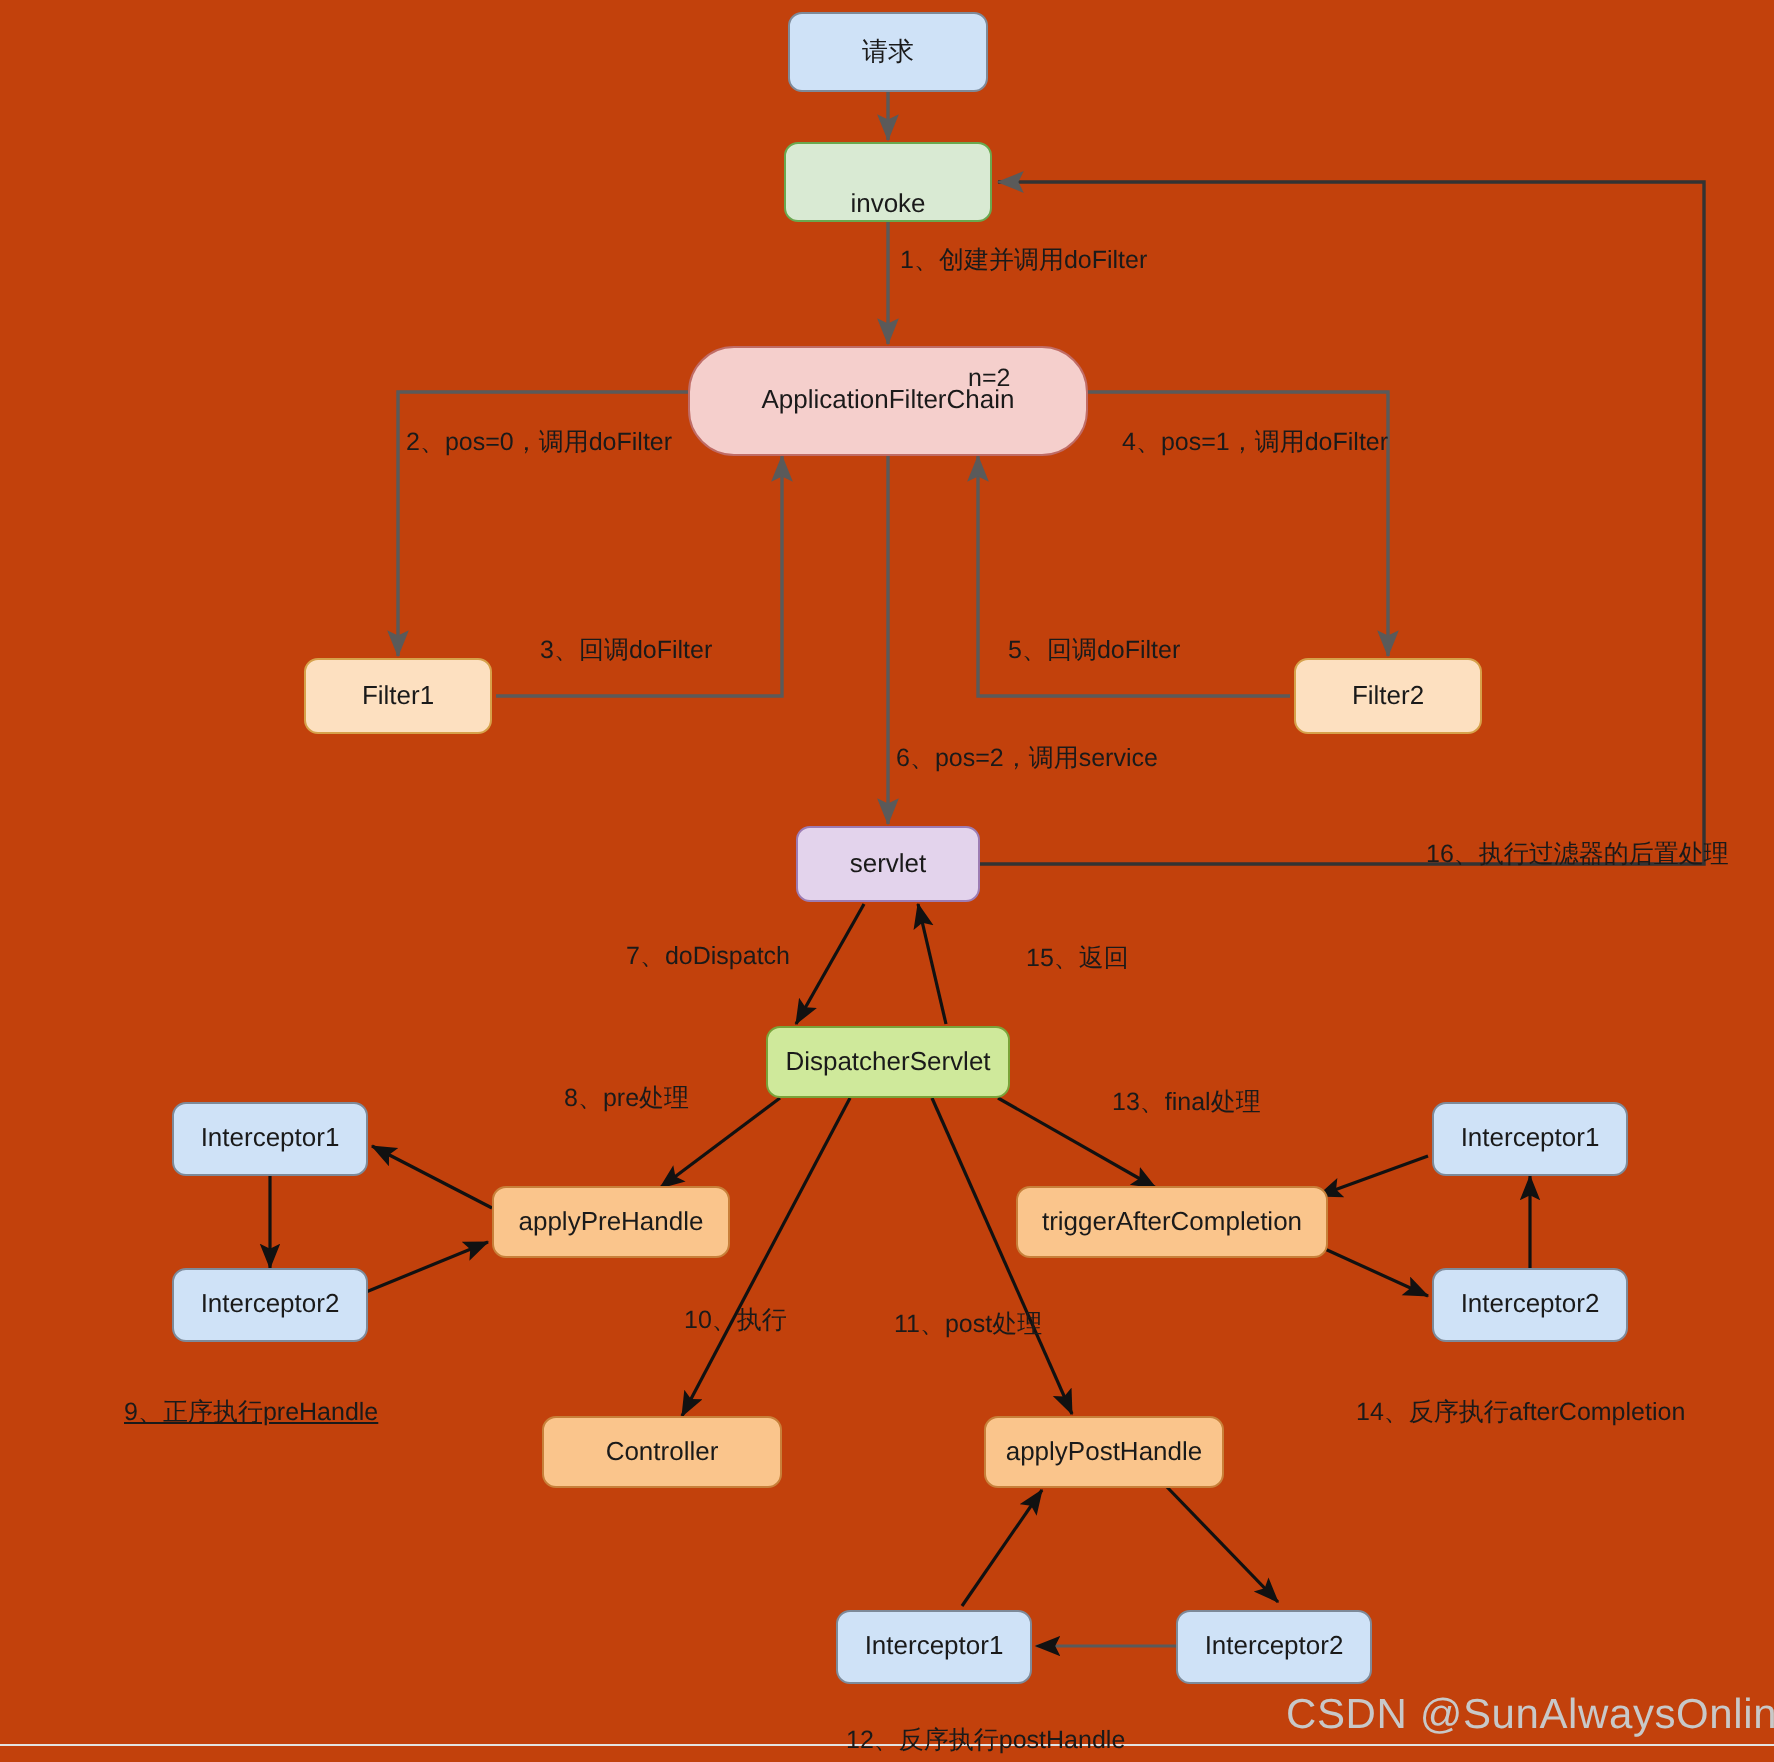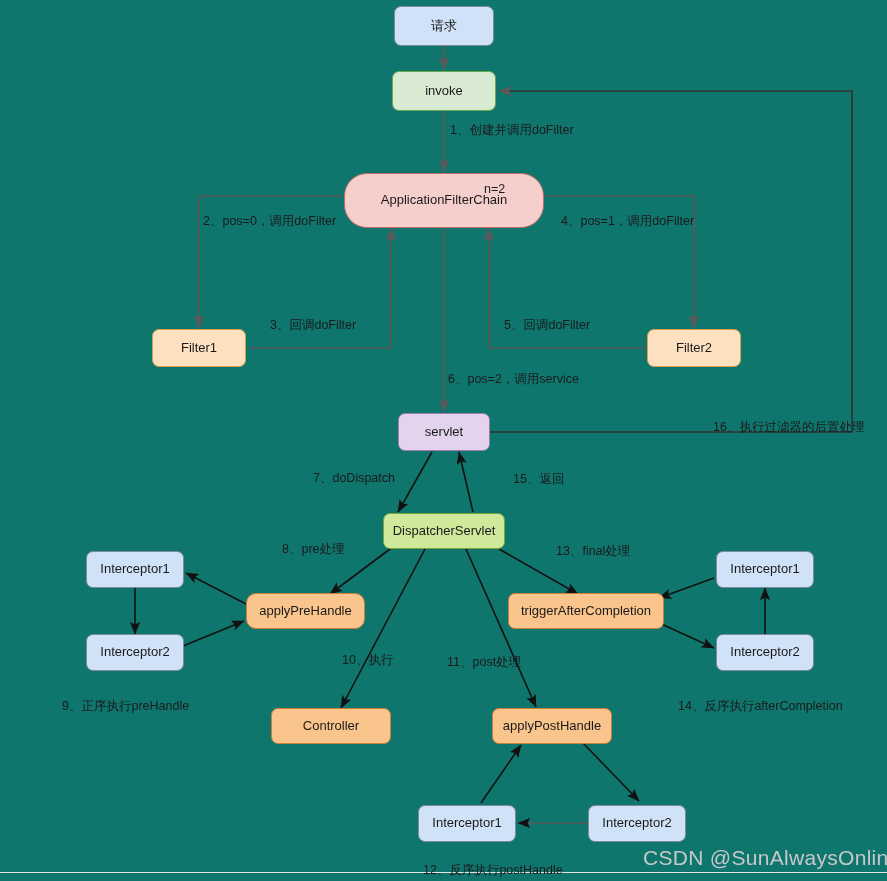--- a/index.html
+++ b/index.html
@@ -8,21 +8,21 @@
     padding: 0;
     background: #ffffff;
   }
   body {
     font-family: "Liberation Sans", "DejaVu Sans", sans-serif;
   }
   #canvas {
     position: relative;
     width: 887px;
     height: 881px;
-    background: #0f766e;
+    background: #c2410c;
     overflow: hidden;
   }
   #edges {
     position: absolute;
     left: 0;
     top: 0;
     width: 887px;
     height: 881px;
     pointer-events: none;
   }
@@ -35,21 +35,21 @@
     align-items: center;
     justify-content: center;
     font-size: 13px;
     color: #1a1a1a;
     text-align: center;
     line-height: 1.15;
     white-space: nowrap;
     z-index: 3;
   }
   .n-blue   { background: #cfe2f7; border-color: #7e8a99; }
-  .n-green  { background: #d9ead3; border-color: #6aa84f; }
+  .n-green  { background: #d9ead3; border-color: #6aa84f; align-items: flex-end; }
   .n-red    { background: #f5cfcc; border-color: #c06c66; }
   .n-orange { background: #fde0c0; border-color: #d6a14a; }
   .n-orange2{ background: #fac58c; border-color: #c8803a; }
   .n-purple { background: #e3d3ec; border-color: #9d7cb3; }
   .n-lime   { background: #cfe99b; border-color: #7aa33a; }
 
   .label {
     position: absolute;
     font-size: 12.5px;
     color: #1a1a1a;
@@ -169,21 +169,21 @@
   </div>
 
   <div class="node n-purple" style="left:398px; top:413px; width:92px; height:38px;">
     <span>servlet</span>
   </div>
 
   <div class="node n-lime" style="left:383px; top:513px; width:122px; height:36px;">
     <span>DispatcherServlet</span>
   </div>
 
-  <div class="node n-orange2" style="left:246px; top:593px; width:119px; height:36px;border-radius:10px;">
+  <div class="node n-orange2" style="left:246px; top:593px; width:119px; height:36px;">
     <span>applyPreHandle</span>
   </div>
 
   <div class="node n-blue" style="left:86px; top:551px; width:98px; height:37px;">
     <span>Interceptor1</span>
   </div>
 
   <div class="node n-blue" style="left:86px; top:634px; width:98px; height:37px;">
     <span>Interceptor2</span>
   </div>
@@ -217,21 +217,21 @@
   </div>
 
   <div class="label" style="left:450px; top:122px;">1、创建并调用doFilter</div>
   <div class="label" style="left:203px; top:213px;">2、pos=0，调用doFilter</div>
   <div class="label" style="left:270px; top:317px;">3、回调doFilter</div>
   <div class="label" style="left:561px; top:213px;">4、pos=1，调用doFilter</div>
   <div class="label" style="left:504px; top:317px;">5、回调doFilter</div>
   <div class="label" style="left:448px; top:371px;">6、pos=2，调用service</div>
   <div class="label" style="left:313px; top:470px;">7、doDispatch</div>
   <div class="label" style="left:282px; top:541px;">8、pre处理</div>
-  <div class="label" style="left:62px; top:698px;">9、正序执行preHandle</div>
+  <div class="label" style="left:62px; top:698px;text-decoration:underline;">9、正序执行preHandle</div>
   <div class="label" style="left:306px; top:652px;margin-left:36px;">10、执行</div>
   <div class="label" style="left:447px; top:654px;">11、post处理</div>
   <div class="label" style="left:423px; top:862px;">12、反序执行postHandle</div>
   <div class="label" style="left:556px; top:543px;">13、final处理</div>
   <div class="label" style="left:678px; top:698px;">14、反序执行afterCompletion</div>
   <div class="label" style="left:513px; top:471px;">15、返回</div>
   <div class="label" style="left:671px; top:419px;margin-left:42px;">16、执行过滤器的后置处理</div>
 
   <div class="watermark" style="left:643px; top:846px;">CSDN @SunAlwaysOnline</div>
 

